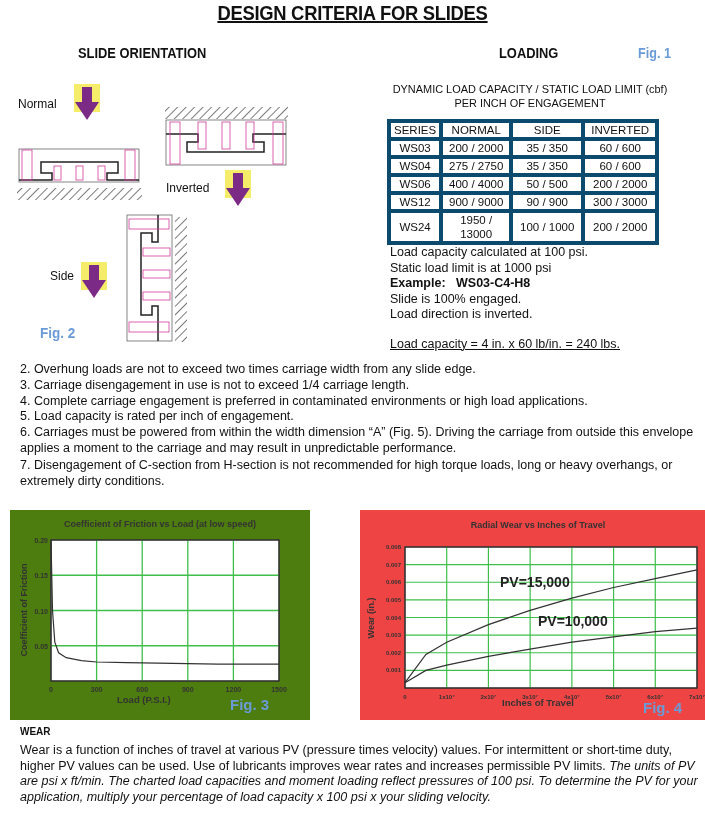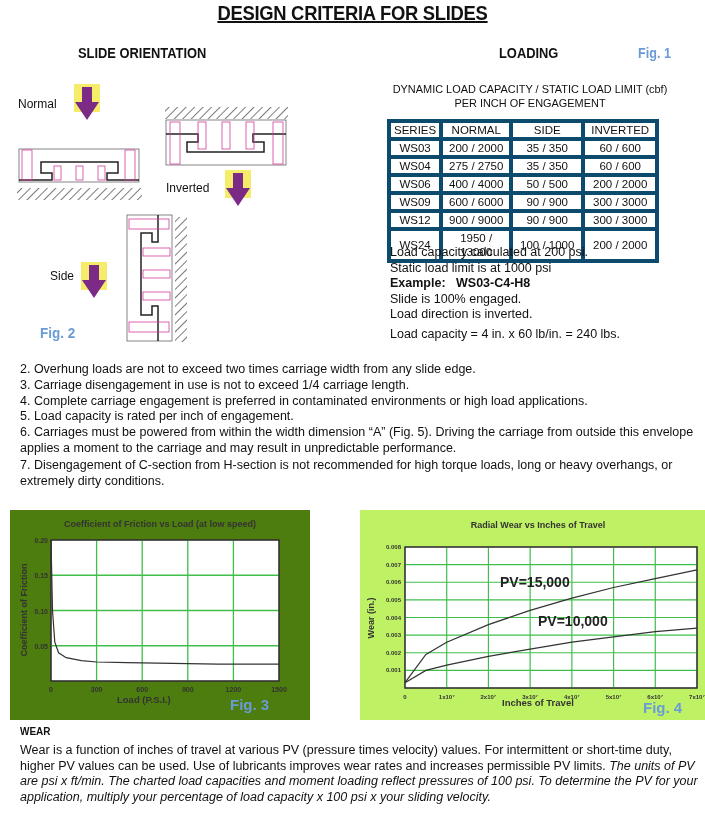--- a/index.html
+++ b/index.html
@@ -120,47 +120,41 @@
         <td>35 / 350</td>
         <td>60 / 600</td>
       </tr>
     <tr>
         <td>WS06</td>
         <td>400 / 4000</td>
         <td>50 / 500</td>
         <td>200 / 2000</td>
       </tr>
     <tr>
-        <td>WS09</td>
-        <td>600 / 6000</td>
-        <td>90 / 900</td>
-        <td>300 / 3000</td>
-      </tr>
-    <tr>
         <td>WS12</td>
         <td>900 / 9000</td>
         <td>90 / 900</td>
         <td>300 / 3000</td>
       </tr>
     <tr>
         <td>WS24</td>
         <td>1950 / 13000</td>
         <td>100 / 1000</td>
         <td>200 / 2000</td>
       </tr>
   </tbody>
 </table>
 
 <div class="abs notes">
-  <div>Load capacity calculated at 200 psi.</div>
+  <div>Load capacity calculated at 100 psi.</div>
   <div>Static load limit is at 1000 psi</div>
   <div class="b" style="white-space:pre;">Example:   WS03-C4-H8</div>
   <div>Slide is 100% engaged.</div>
   <div>Load direction is inverted.</div>
-  <div style="margin-top:4px;">Load capacity = 4 in. x 60 lb/in. = 240 lbs.</div>
+  <div style="margin-top:14px;text-decoration:underline;">Load capacity = 4 in. x 60 lb/in. = 240 lbs.</div>
 </div>
 
 <div class="abs list">
   <div>2.  Overhung loads are not to exceed two times carriage width from any slide edge.</div>
   <div>3.  Carriage disengagement in use is not to exceed 1/4 carriage length.</div>
   <div>4.  Complete carriage engagement is preferred in contaminated environments or high load applications.</div>
   <div>5.  Load capacity is rated per inch of engagement.</div>
   <div>6.  Carriages must be powered from within the width dimension “A” (Fig. 5).  Driving the carriage from outside this envelope applies a moment to the carriage and may result in unpredictable performance.</div>
   <div style="margin-top:1px;">7.  Disengagement of C-section from H-section is not recommended for high torque loads, long or heavy overhangs, or extremely dirty conditions.</div>
 </div>
@@ -191,21 +185,21 @@
         <text x="38" y="33" text-anchor="end">0.20</text>
       </g>
     <path id="c1line" fill="none" stroke="#333" stroke-width="1.2" d="M41,30 L42.5,100.5 L44.8,132.2 L48.6,142.8 L56.2,147.7 L71.4,150.6 L86.6,152.0 L117.0,152.7 L162.6,153.4 L208.2,154.1 L269.0,154.1"></path>
     <rect x="41" y="30" width="228" height="141" fill="none" stroke="#333" stroke-width="1.2"></rect>
     <text x="107" y="193" font-size="9.5" font-weight="bold" fill="#333">Load (P.S.I.)</text>
     <text transform="translate(17,100) rotate(-90)" text-anchor="middle" font-size="9" font-weight="bold" fill="#333">Coefficient of Friction</text>
     <text x="220" y="200" font-size="15" font-weight="bold" fill="#6b9bd6">Fig. 3</text>
   </svg>
 </div>
 
-<div class="abs" style="left:360px; top:510px; width:345px; height:210px; background:#bef264;">
+<div class="abs" style="left:360px; top:510px; width:345px; height:210px; background:#ef4444;">
   <svg width="345" height="210" id="chart2">
     <text x="178" y="18" text-anchor="middle" font-size="9" font-weight="bold" fill="#333">Radial Wear vs Inches of Travel</text>
     <rect x="45" y="37" width="292" height="141" fill="#ffffff" stroke="#333" stroke-width="1"></rect>
     <g id="c2grid" stroke="#3fbf4a" stroke-width="1.2">
         <line x1="86.71428571428572" y1="37" x2="86.71428571428572" y2="178"></line>
         <line x1="128.42857142857144" y1="37" x2="128.42857142857144" y2="178"></line>
         <line x1="170.14285714285714" y1="37" x2="170.14285714285714" y2="178"></line>
         <line x1="211.85714285714286" y1="37" x2="211.85714285714286" y2="178"></line>
         <line x1="253.57142857142858" y1="37" x2="253.57142857142858" y2="178"></line>
         <line x1="295.2857142857143" y1="37" x2="295.2857142857143" y2="178"></line>

